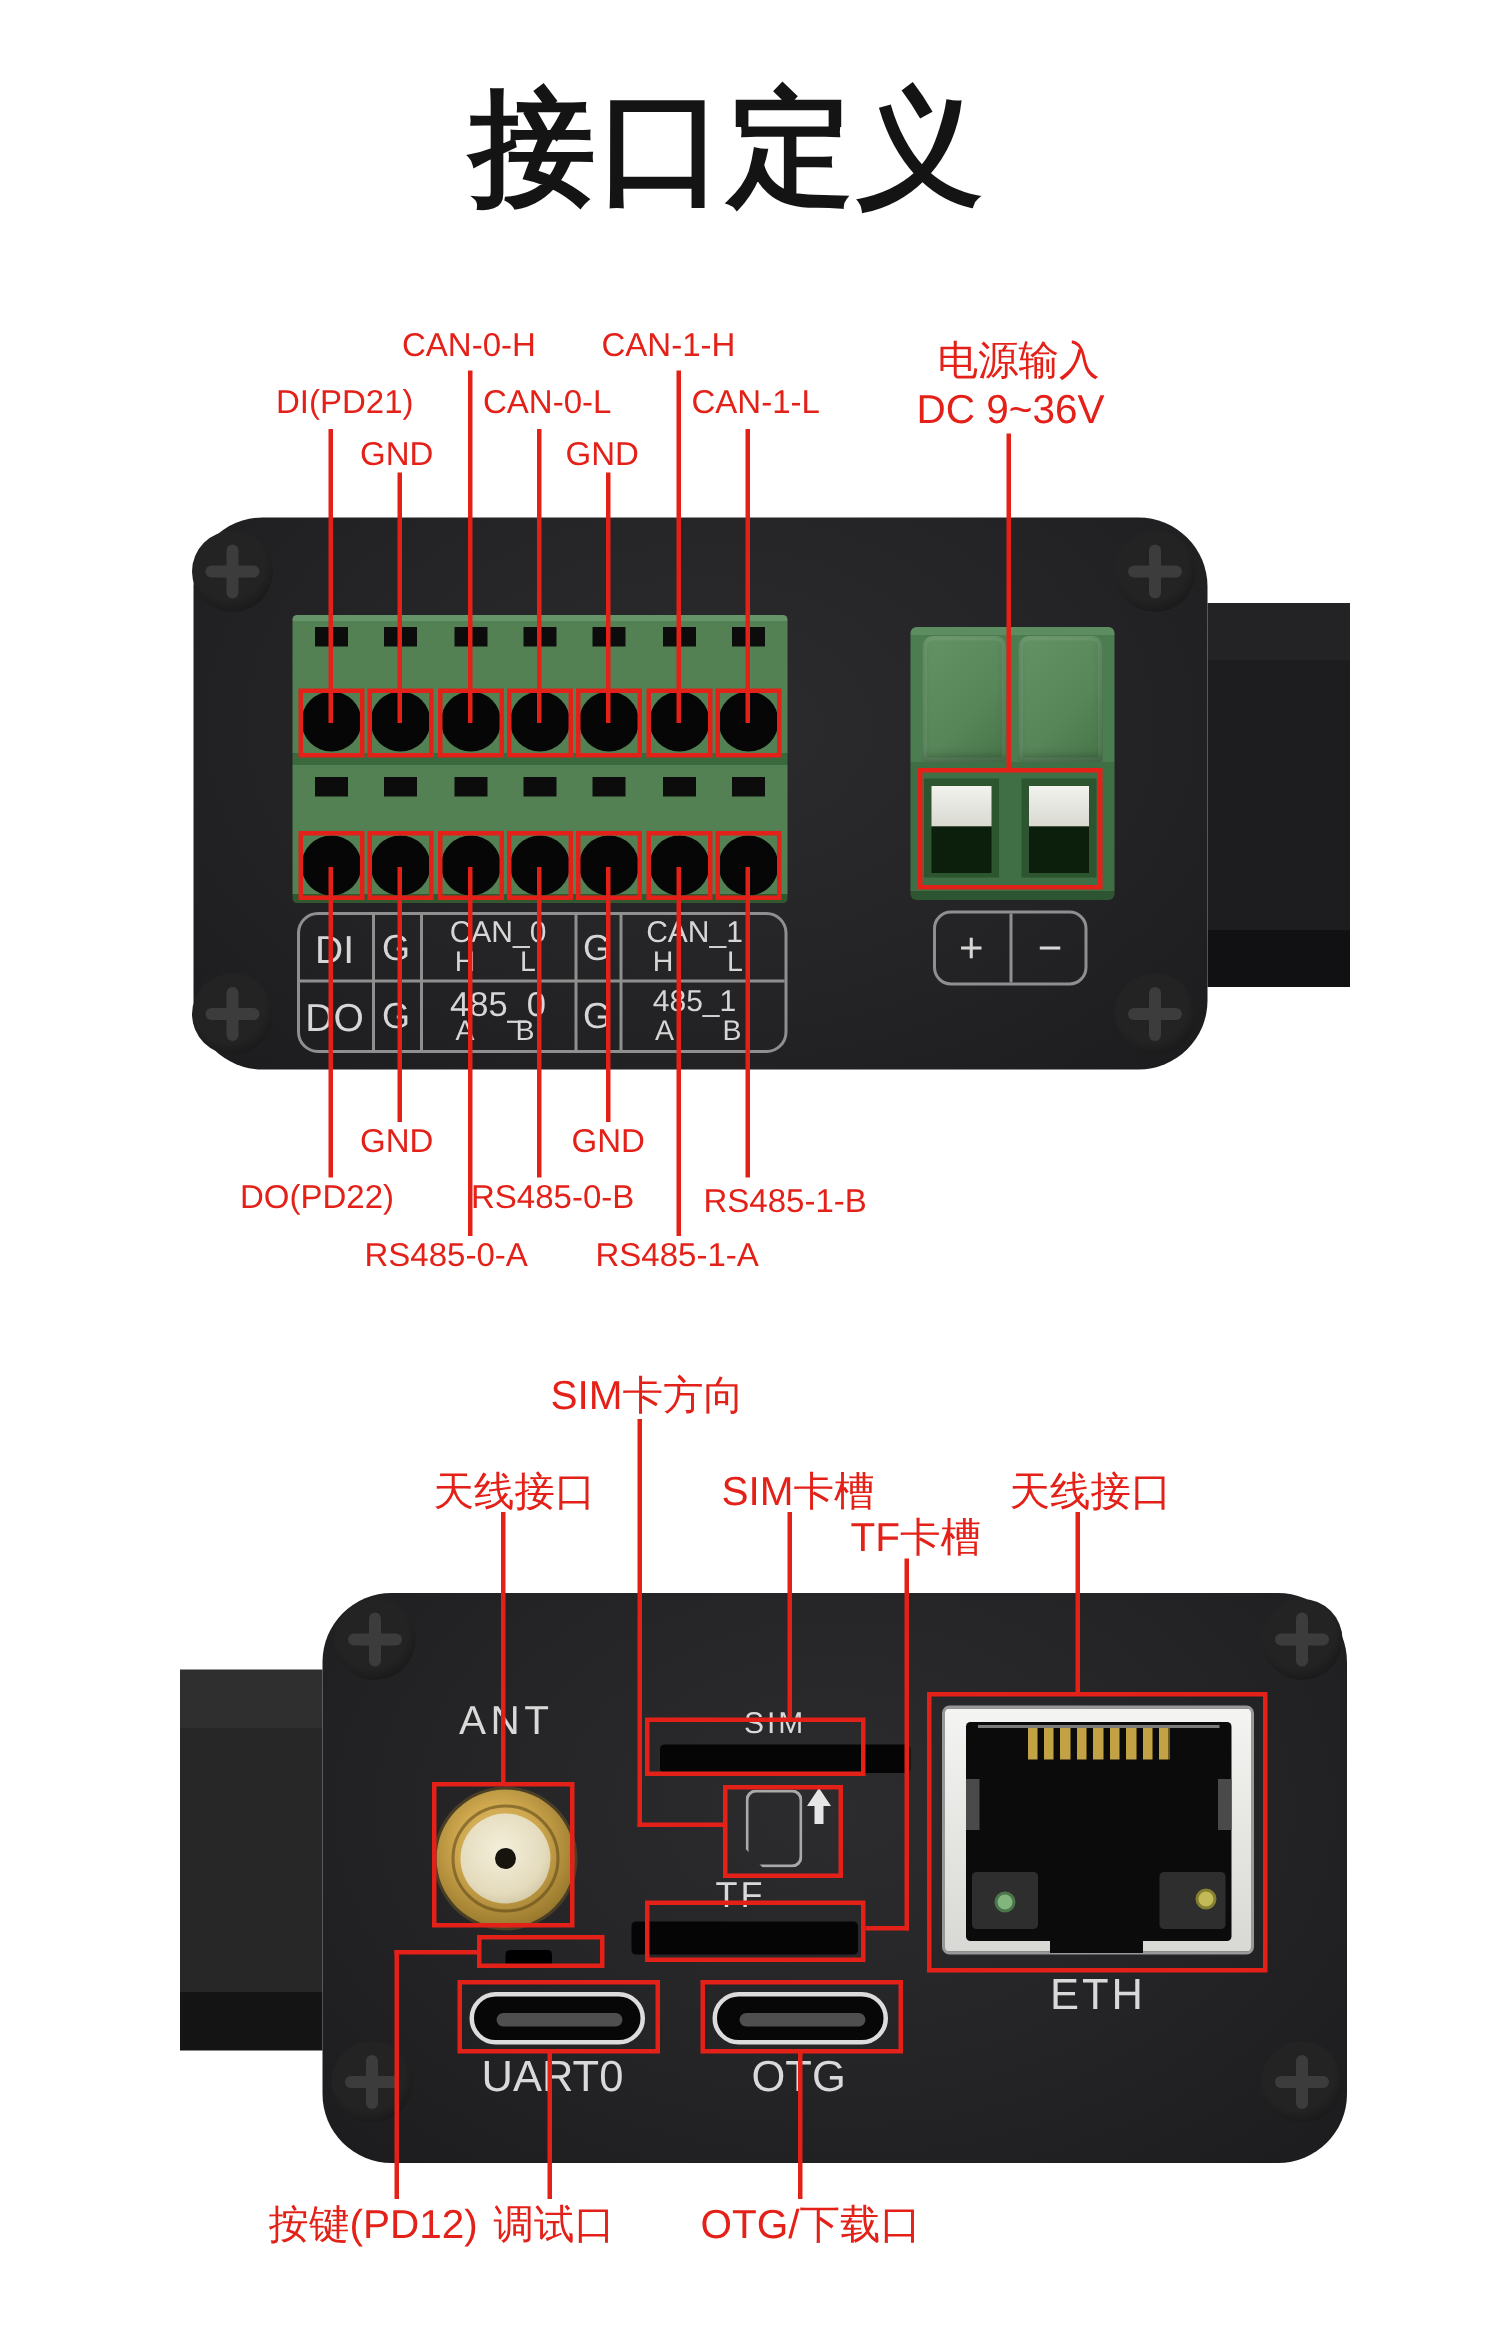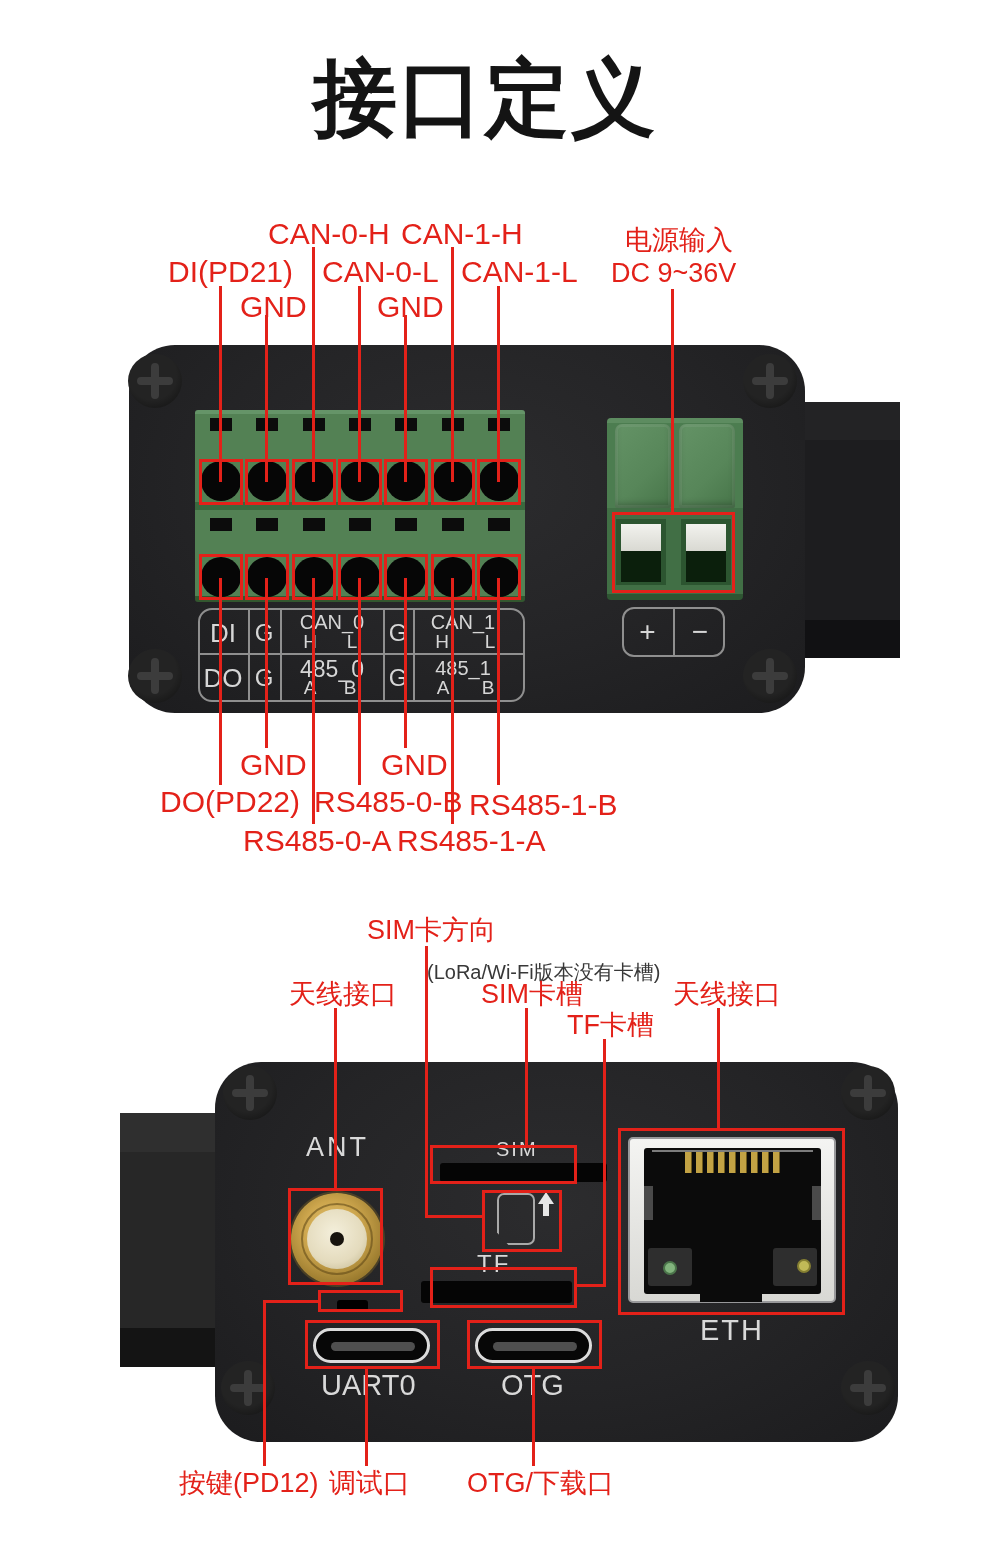--- a/index.html
+++ b/index.html
@@ -6,21 +6,21 @@
   html,body { margin:0; padding:0; background:#ffffff; }
   #page {
     position:relative; width:1000px; height:1567px; background:#ffffff;
     font-family:"Liberation Sans", sans-serif; overflow:hidden;
   }
   .abs { position:absolute; }
   
   .vline { position:absolute; width:3px; background:var(--red); z-index:30; }
   .hline { position:absolute; height:3px; background:var(--red); z-index:30; }
   .rbox  { position:absolute; border:3px solid var(--red); box-sizing:border-box; z-index:31; }
-  .rlabel { position:absolute; color:var(--red); font-size:30px; line-height:1.05; white-space:nowrap; z-index:40; font-weight:500; }
+  .rlabel { position:absolute; color:var(--red); font-size:22px; line-height:1.05; white-space:nowrap; z-index:40; font-weight:500; }
   .rlabel.s27 { font-size:27px; }
   .note { position:absolute; color:#383838; font-size:20px; white-space:nowrap; z-index:40; }
   .wlabel { position:absolute; color:#d9d9d9; white-space:nowrap; line-height:1; z-index:12; }
   
   .body-dark {
     position:absolute; border-radius:46px; z-index:2;
     background:radial-gradient(ellipse at 50% 38%, #2c2c2e 0%, #242426 55%, #1c1c1e 100%);
   }
   .ext-dark { position:absolute; z-index:1; }
   
@@ -224,21 +224,21 @@
   <div class="vline" style="left:219px; top:578px; height:207px;"></div>
   <div class="vline" style="left:265px; top:578px; height:170px;"></div>
   <div class="vline" style="left:312px; top:578px; height:246px;"></div>
   <div class="vline" style="left:358px; top:578px; height:207px;"></div>
   <div class="vline" style="left:404px; top:578px; height:170px;"></div>
   <div class="vline" style="left:451px; top:578px; height:246px;"></div>
   <div class="vline" style="left:497px; top:578px; height:207px;"></div>
 
   <div class="rlabel" style="left:268px; top:218px;">CAN-0-H</div>
   <div class="rlabel" style="left:401px; top:218px;">CAN-1-H</div>
-  <div class="rlabel" style="left:168px; top:256px;">DI(PD21)</div>
+  <div class="rlabel" style="left:184px; top:256px;">DI(PD21)</div>
   <div class="rlabel" style="left:322px; top:256px;">CAN-0-L</div>
   <div class="rlabel" style="left:461px; top:256px;">CAN-1-L</div>
   <div class="rlabel" style="left:240px; top:291px;">GND</div>
   <div class="rlabel" style="left:377px; top:291px;">GND</div>
   <div class="rlabel s27" style="left:625px; top:226px;">电源输入</div>
   <div class="rlabel s27" style="left:611px; top:259px;">DC 9~36V</div>
 
   <div class="rlabel" style="left:240px; top:749px;">GND</div>
   <div class="rlabel" style="left:381px; top:749px;">GND</div>
   <div class="rlabel" style="left:160px; top:786px;">DO(PD22)</div>
@@ -330,21 +330,20 @@
   <div class="vline" style="left:525px; top:1008px; height:139px;"></div>
   <div class="vline" style="left:603px; top:1039px; height:248px;"></div>
   <div class="hline" style="left:577px; top:1284px; width:29px;"></div>
   <div class="vline" style="left:717px; top:1008px; height:122px;"></div>
   <div class="hline" style="left:263px; top:1300px; width:55px;"></div>
   <div class="vline" style="left:263px; top:1300px; height:166px;"></div>
   <div class="vline" style="left:365px; top:1368px; height:98px;"></div>
   <div class="vline" style="left:532px; top:1368px; height:98px;"></div>
 
   <div class="rlabel s27" style="left:367px; top:916px;">SIM卡方向</div>
-  <div class="note" style="left:427px; top:959px;">(LoRa/Wi-Fi版本没有卡槽)</div>
   <div class="rlabel s27" style="left:289px; top:980px;">天线接口</div>
   <div class="rlabel s27" style="left:481px; top:980px;">SIM卡槽</div>
   <div class="rlabel s27" style="left:567px; top:1011px;">TF卡槽</div>
   <div class="rlabel s27" style="left:673px; top:980px;">天线接口</div>
   <div class="rlabel s27" style="left:179px; top:1469px;">按键(PD12)</div>
   <div class="rlabel s27" style="left:329px; top:1469px;">调试口</div>
   <div class="rlabel s27" style="left:467px; top:1469px;">OTG/下载口</div>
 
 </div>
 

